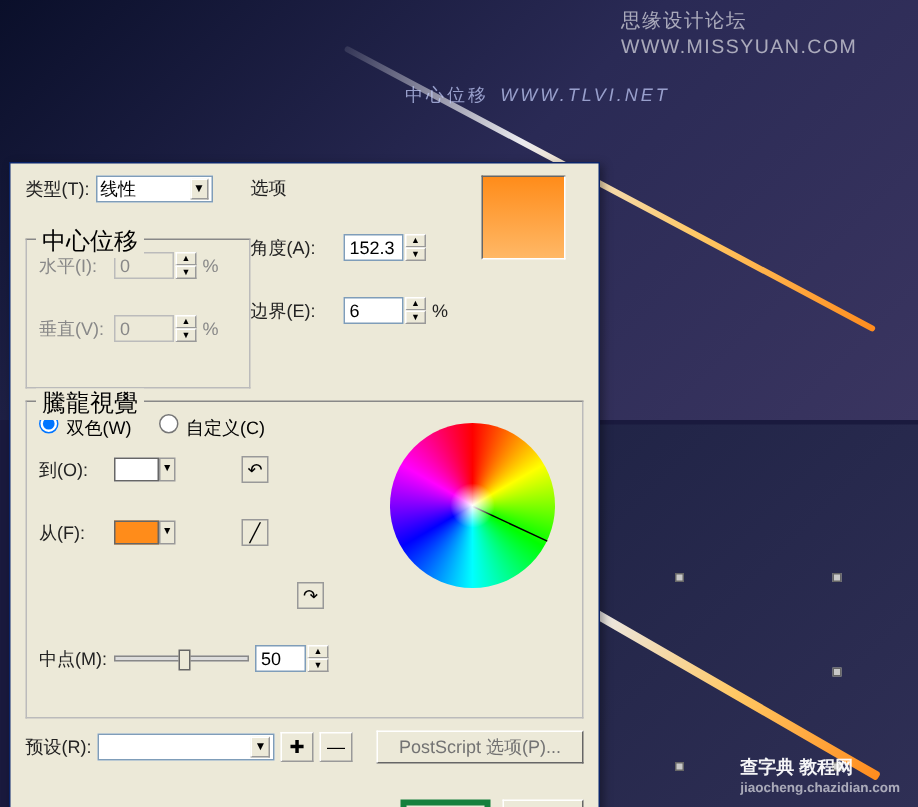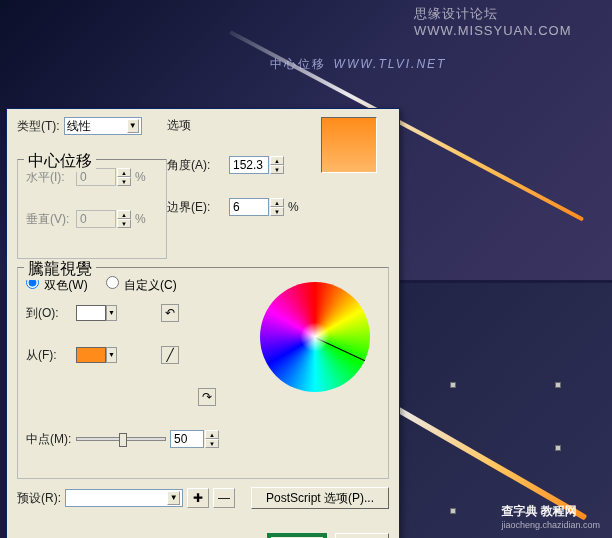--- a/index.html
+++ b/index.html
@@ -6,21 +6,21 @@
 body { width: 612px; height: 538px; background: #1a1a3e; position: relative; overflow: hidden; }
 
 .bg-panel { position: absolute; background: linear-gradient(135deg, #0a0f2a 0%, #2a2a55 50%, #3a3560 100%); }
 .bg-top { top: 0; left: 0; width: 612px; height: 280px; }
 .bg-bottom { top: 283px; left: 195px; width: 417px; height: 255px; background: linear-gradient(135deg, #1a1f40 0%, #2f2f55 100%); }
 
 .watermark-top { position: absolute; top: 5px; left: 414px; color: rgba(255,255,255,0.6); font-size: 13px; letter-spacing: 1px; }
 .watermark-logo { position: absolute; top: 50px; left: 270px; color: rgba(200,210,255,0.7); font-size: 20px; font-style: italic; letter-spacing: 2px; }
 .watermark-logo b { font-style: normal; font-weight: normal; }
 .watermark-bottom { position: absolute; bottom: 8px; right: 12px; color: rgba(255,255,255,0.95); font-size: 13px; font-weight: bold; }
-.watermark-bottom small { display: block; font-size: 9px; color: rgba(255,255,255,0.6); text-align: right; font-weight: normal; }
+.watermark-bottom small { display: block; font-size: 9px; color: rgba(255,255,255,0.6); text-align: right; font-weight: bold; }
 
 .meteor { position: absolute; background: linear-gradient(to right, rgba(255,255,255,0.1), rgba(255,255,255,0.9), rgba(255,200,100,1), rgba(255,140,30,1)); height: 4px; transform-origin: left center; border-radius: 2px; }
 .meteor1 { top: 30px; left: 230px; width: 400px; transform: rotate(28deg); }
 .meteor2 { top: 350px; left: 300px; width: 330px; transform: rotate(30deg); height: 6px; }
 
 .sel-handle { position: absolute; width: 6px; height: 6px; background: #c8c8c8; border: 1px solid #666; }
 
 .dialog { position: absolute; top: 108px; left: 6px; width: 394px; background: #ece9d8; border: 1px solid #0a246a; box-shadow: 2px 2px 6px rgba(0,0,0,0.4); }
 .titlebar { background: linear-gradient(to right, #0a246a, #3a6ea5, #0a246a); color: #fff; padding: 4px 6px; display: flex; justify-content: space-between; align-items: center; font-size: 12px; }
 .titlebar-btn { width: 16px; height: 14px; background: #ece9d8; border: 1px solid #fff; border-right-color: #666; border-bottom-color: #666; text-align: center; line-height: 10px; font-size: 10px; color: #000; cursor: pointer; }
@@ -54,21 +54,21 @@
 .colorwheel::after { content: ''; position: absolute; top: 50%; left: 50%; width: 30px; height: 30px; background: radial-gradient(circle, #fff 0%, rgba(255,255,255,0) 70%); transform: translate(-50%,-50%); border-radius: 50%; }
 .wheel-line { position: absolute; top: 50%; left: 50%; width: 55px; height: 1px; background: #000; transform-origin: left center; transform: rotate(25deg); }
 
 .eyedrop { width: 18px; height: 18px; display: inline-flex; align-items: center; justify-content: center; border: 1px solid #999; background: #ece9d8; cursor: pointer; }
 
 .slider { width: 90px; height: 4px; background: #ddd; border: 1px solid #888; position: relative; display: inline-block; vertical-align: middle; }
 .slider .thumb { position: absolute; top: -5px; left: 42px; width: 8px; height: 14px; background: #ece9d8; border: 1px solid #666; cursor: pointer; }
 
 .btn { height: 22px; padding: 0 14px; background: #ece9d8; border: 1px solid #666; border-top-color: #fff; border-left-color: #fff; font-size: 12px; cursor: pointer; }
 .btn.default { border: 4px solid #15803d; }
-.btn:disabled { color: #000000; }
+.btn:disabled { color: #737373; }
 
 .iconbtn { width: 22px; height: 20px; background: #ece9d8; border: 1px solid #999; border-top-color: #fff; border-left-color: #fff; font-size: 12px; cursor: pointer; display: inline-flex; align-items: center; justify-content: center; }
 
 .bottom-row { display: flex; justify-content: flex-end; gap: 8px; margin-top: 10px; }
 
 .lock { font-size: 10px; color: #555; margin-left: 3px; }
 
 .col-left { float: left; width: 150px; }
 .col-right { float: left; width: 210px; }
 .clearfix::after { content:''; display:table; clear:both; }

